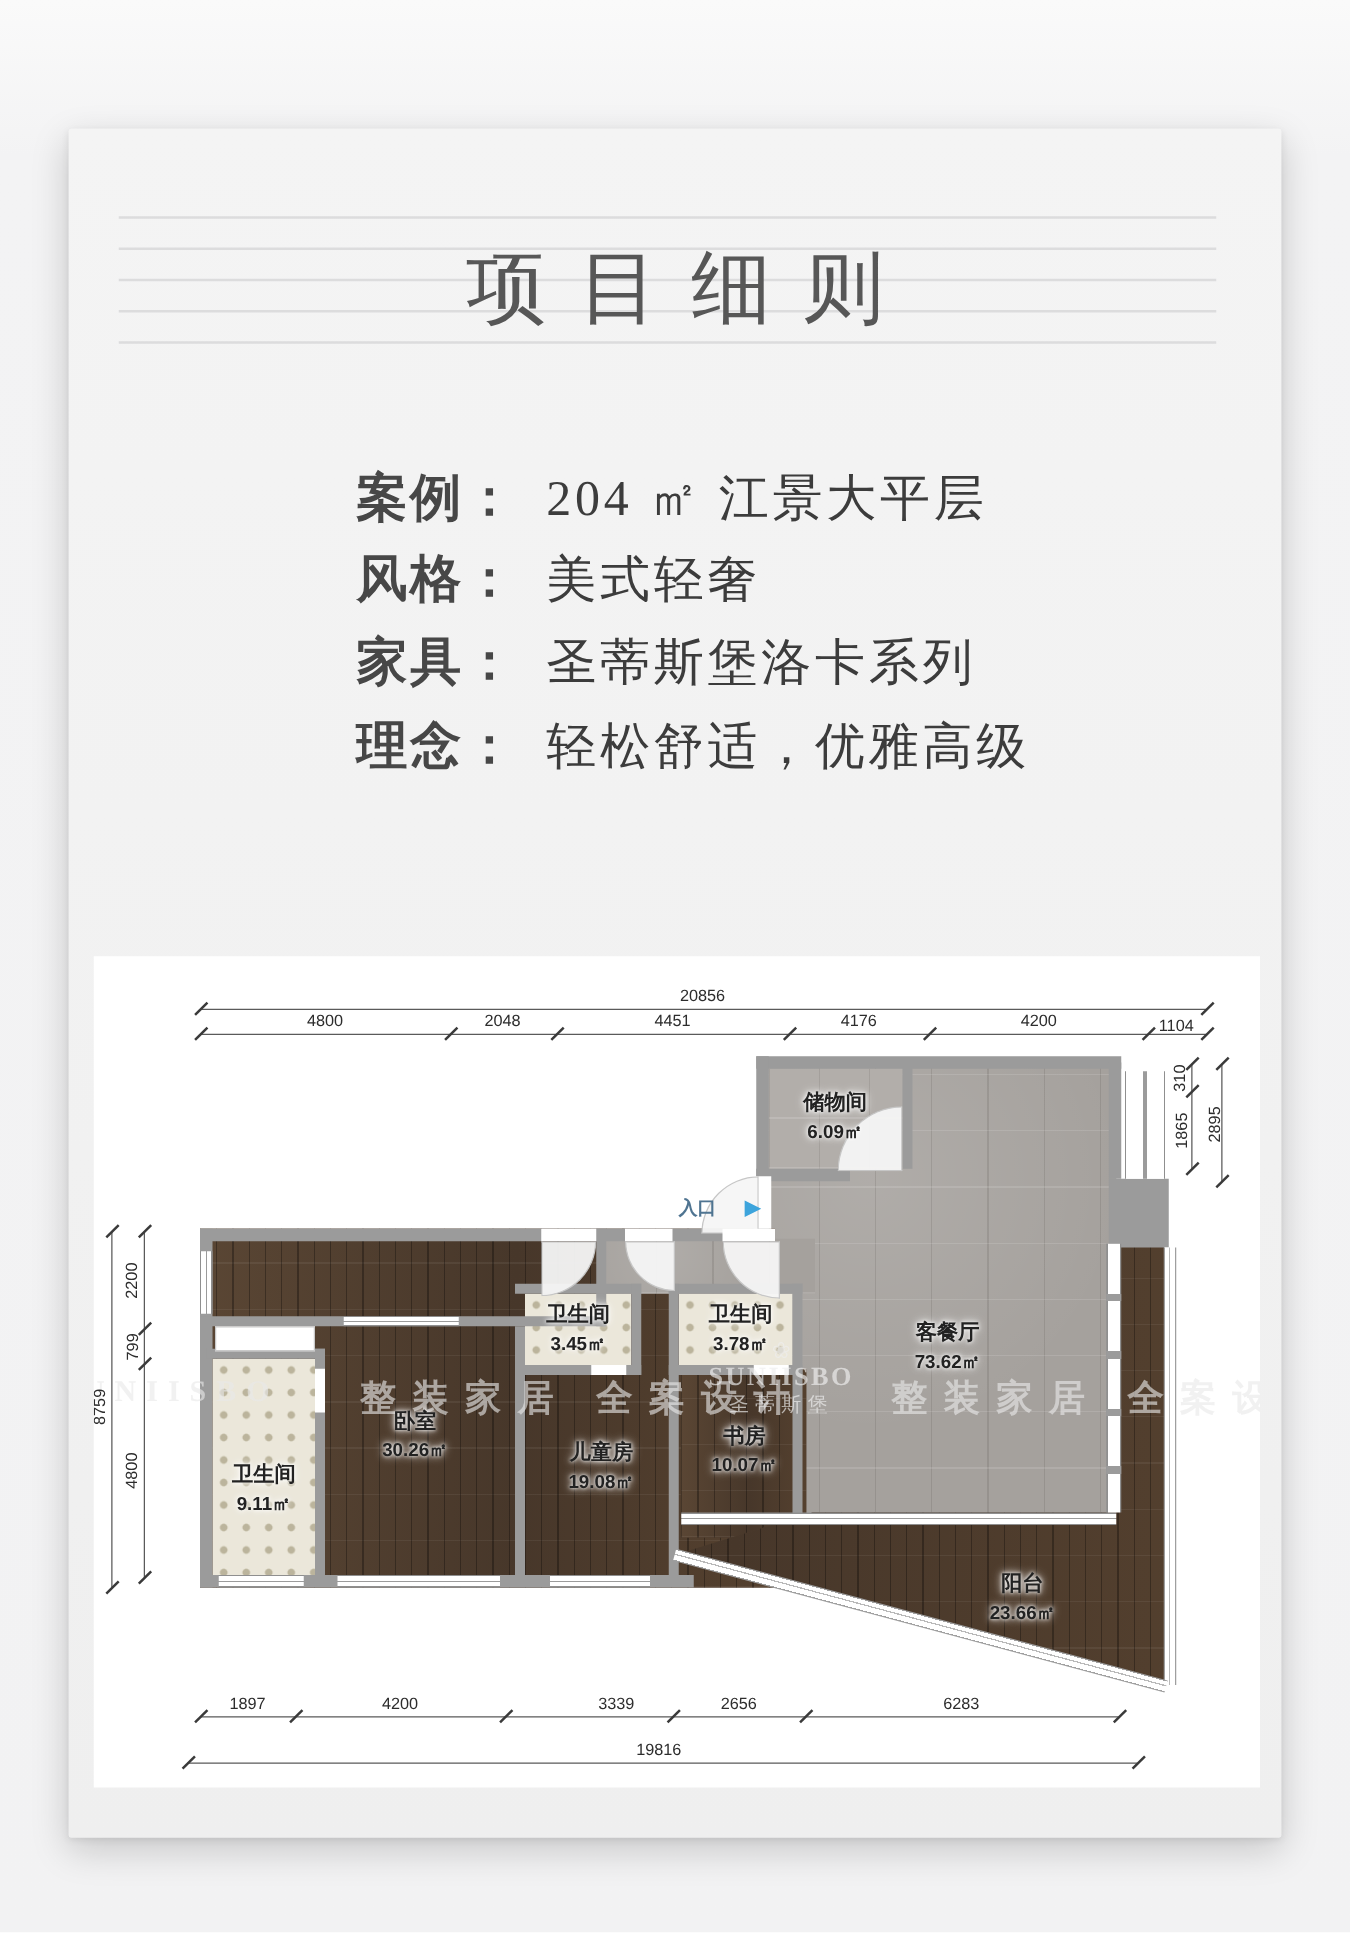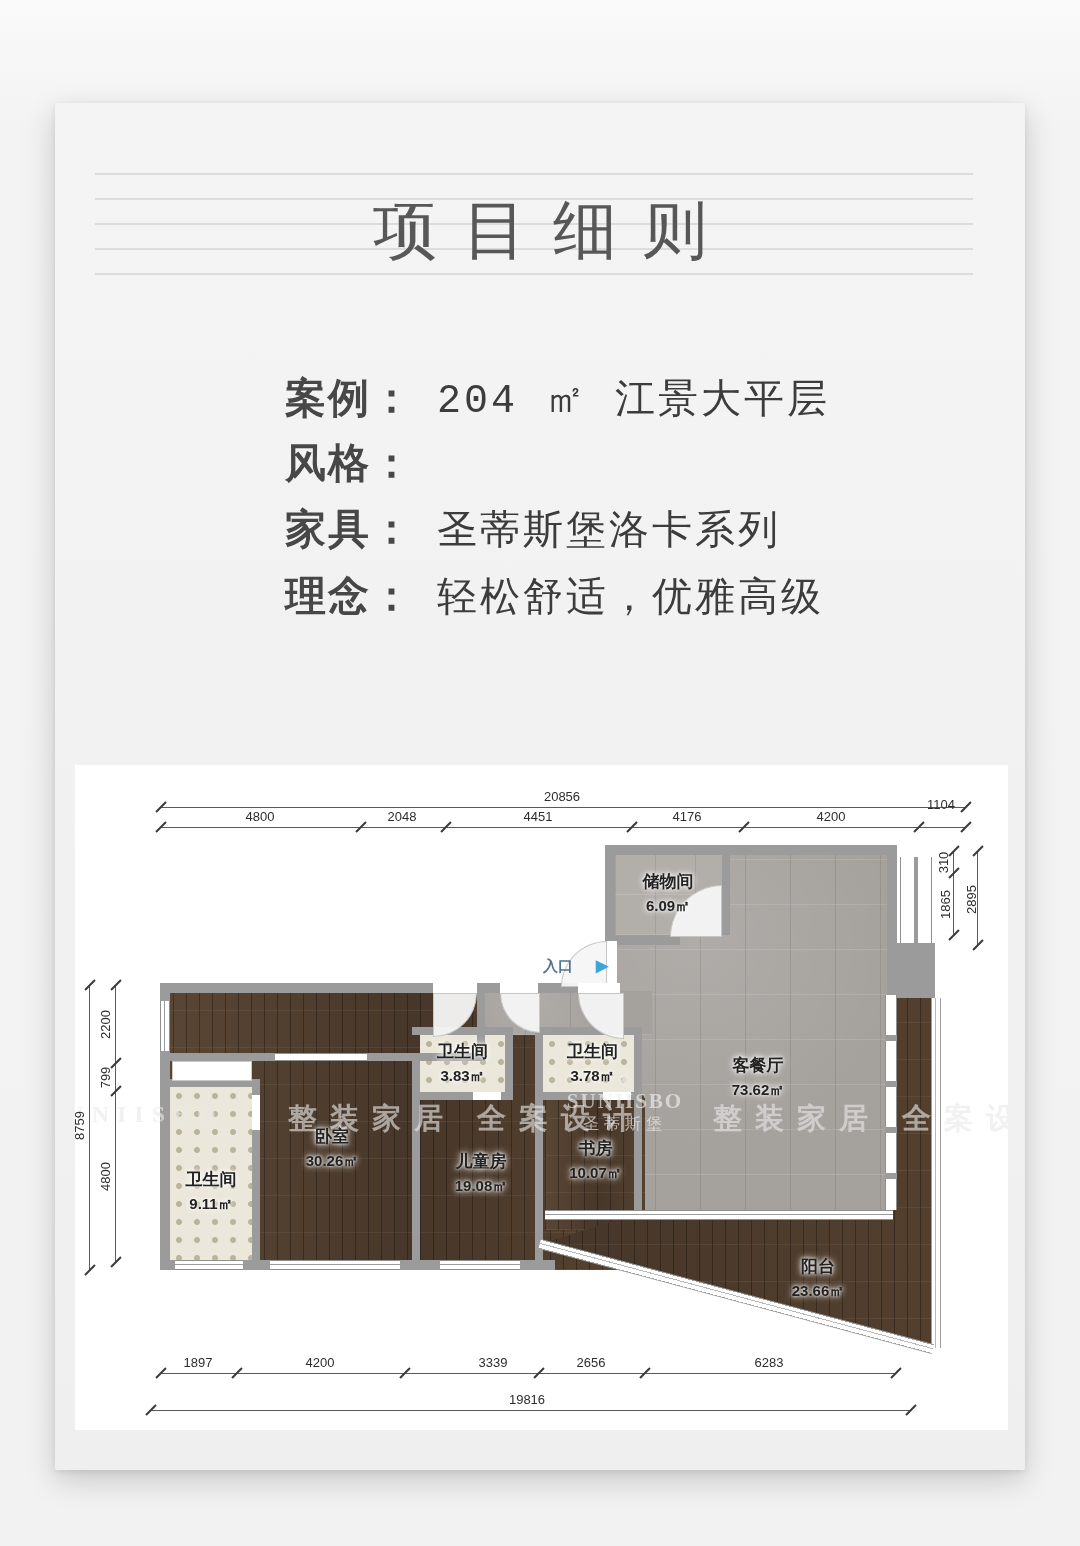--- a/index.html
+++ b/index.html
@@ -2,21 +2,21 @@
 <html><head>
 <meta charset="utf-8">
 <style>
   html,body{margin:0;padding:0;}
   .page{position:relative;width:1080px;height:1546px;background:linear-gradient(180deg,#fafafa 0%,#f3f3f4 8%,#f2f2f3 100%);overflow:hidden;font-family:"Liberation Sans",sans-serif;}
   .card{position:absolute;left:55px;top:103px;width:970px;height:1367px;background:linear-gradient(180deg,#f4f4f4,#efefef);box-shadow:0 10px 30px rgba(0,0,0,.18),0 2px 6px rgba(0,0,0,.08);border-radius:2px;}
   .hline{position:absolute;left:40px;width:878px;height:2px;background:#dcdcdd;}
   .title{position:absolute;left:0;top:84px;width:100%;text-align:center;font-family:"Liberation Serif",serif;font-size:64px;letter-spacing:26px;padding-left:26px;box-sizing:border-box;color:#575757;font-weight:500;}
   .detail-row{position:absolute;left:230px;display:flex;align-items:baseline;white-space:nowrap;}
   .detail-label{font-family:"Liberation Serif",serif;font-weight:700;font-size:41px;color:#474747;width:152px;letter-spacing:2px;}
-  .detail-value{font-family:Liberation Mono, monospace;font-size:40px;color:#3c3c3c;letter-spacing:3px;}
+  .detail-value{font-family:Liberation Serif, serif;font-size:40px;color:#3c3c3c;letter-spacing:3px;}
   .panel{position:absolute;left:20px;top:662px;width:933px;height:665px;background:#ffffff;overflow:hidden;}
   .abs{position:absolute;}
   .wood{background-color:#4f3d2e;background-image:
     repeating-linear-gradient(90deg,rgba(0,0,0,.30) 0 1px,rgba(255,255,255,0) 1px 13px),
     repeating-linear-gradient(0deg,rgba(255,255,255,.06) 0 1px,rgba(255,255,255,0) 1px 37px),
     linear-gradient(90deg,#5a4634,#47372a 55%,#55412f);}
   .stone{background-color:#a5a19d;background-image:
     repeating-linear-gradient(0deg,rgba(255,255,255,.12) 0 1px,rgba(255,255,255,0) 1px 45px),
     repeating-linear-gradient(90deg,rgba(60,55,50,.14) 0 1px,rgba(60,55,50,0) 1px 45px),
     radial-gradient(circle at 30% 25%,rgba(255,255,255,.12),rgba(255,255,255,0) 60%);}
@@ -54,20 +54,21 @@
     <div class="hline" style="top:145px"></div>
     <div class="hline" style="top:170px"></div>
     <div class="title">项目细则</div>
 
     <div class="detail-row" style="top:268px">
       <span class="detail-label">案例：</span>
       <span class="detail-value">204 ㎡ 江景大平层</span>
     </div>
     <div class="detail-row" style="top:333px">
       <span class="detail-label">风格：</span>
+      <span class="detail-value">美式轻奢</span>
     </div>
     <div class="detail-row" style="top:399px">
       <span class="detail-label">家具：</span>
       <span class="detail-value">圣蒂斯堡洛卡系列</span>
     </div>
     <div class="detail-row" style="top:466px">
       <span class="detail-label">理念：</span>
       <span class="detail-value">轻松舒适，优雅高级</span>
     </div>
 
@@ -146,21 +147,21 @@
       <div class="rlabel" style="left:543px;top:105px;width:100px">
         <div class="rname">储物间</div>
         <div class="rarea">6.09㎡</div>
       </div>
       <div class="rlabel" style="left:613px;top:289px;width:140px">
         <div class="rname">客餐厅</div>
         <div class="rarea">73.62㎡</div>
       </div>
       <div class="rlabel" style="left:345px;top:275px;width:85px">
         <div class="rname">卫生间</div>
-        <div class="rarea">3.83㎡</div>
+        <div class="rarea">3.45㎡</div>
       </div>
       <div class="rlabel" style="left:470px;top:275px;width:95px">
         <div class="rname">卫生间</div>
         <div class="rarea">3.78㎡</div>
       </div>
       <div class="rlabel" style="left:182px;top:360px;width:150px">
         <div class="rname">卧室</div>
         <div class="rarea">30.26㎡</div>
       </div>
       <div class="rlabel" style="left:331px;top:385px;width:150px">
@@ -181,21 +182,21 @@
       </div>
 
       <div class="dline" style="left:85px;top:42px;width:805px;height:1px"></div>
       <span class="dim" style="left:487px;top:24px">20856</span>
       <div class="dline" style="left:85px;top:62px;width:805px;height:1px"></div>
       <span class="dim" style="left:185px;top:44px">4800</span>
       <span class="dim" style="left:327px;top:44px">2048</span>
       <span class="dim" style="left:463px;top:44px">4451</span>
       <span class="dim" style="left:612px;top:44px">4176</span>
       <span class="dim" style="left:756px;top:44px">4200</span>
-      <span class="dim" style="left:866px;top:32px">1104</span>
+      <span class="dim" style="left:866px;top:48px">1104</span>
       <div class="tk" style="left:79px;top:41px"></div>
       <div class="tk" style="left:884px;top:41px"></div>
       <div class="tk" style="left:79px;top:61px"></div>
       <div class="tk" style="left:279px;top:61px"></div>
       <div class="tk" style="left:364px;top:61px"></div>
       <div class="tk" style="left:550px;top:61px"></div>
       <div class="tk" style="left:662px;top:61px"></div>
       <div class="tk" style="left:837px;top:61px"></div>
       <div class="tk" style="left:884px;top:61px"></div>
 

